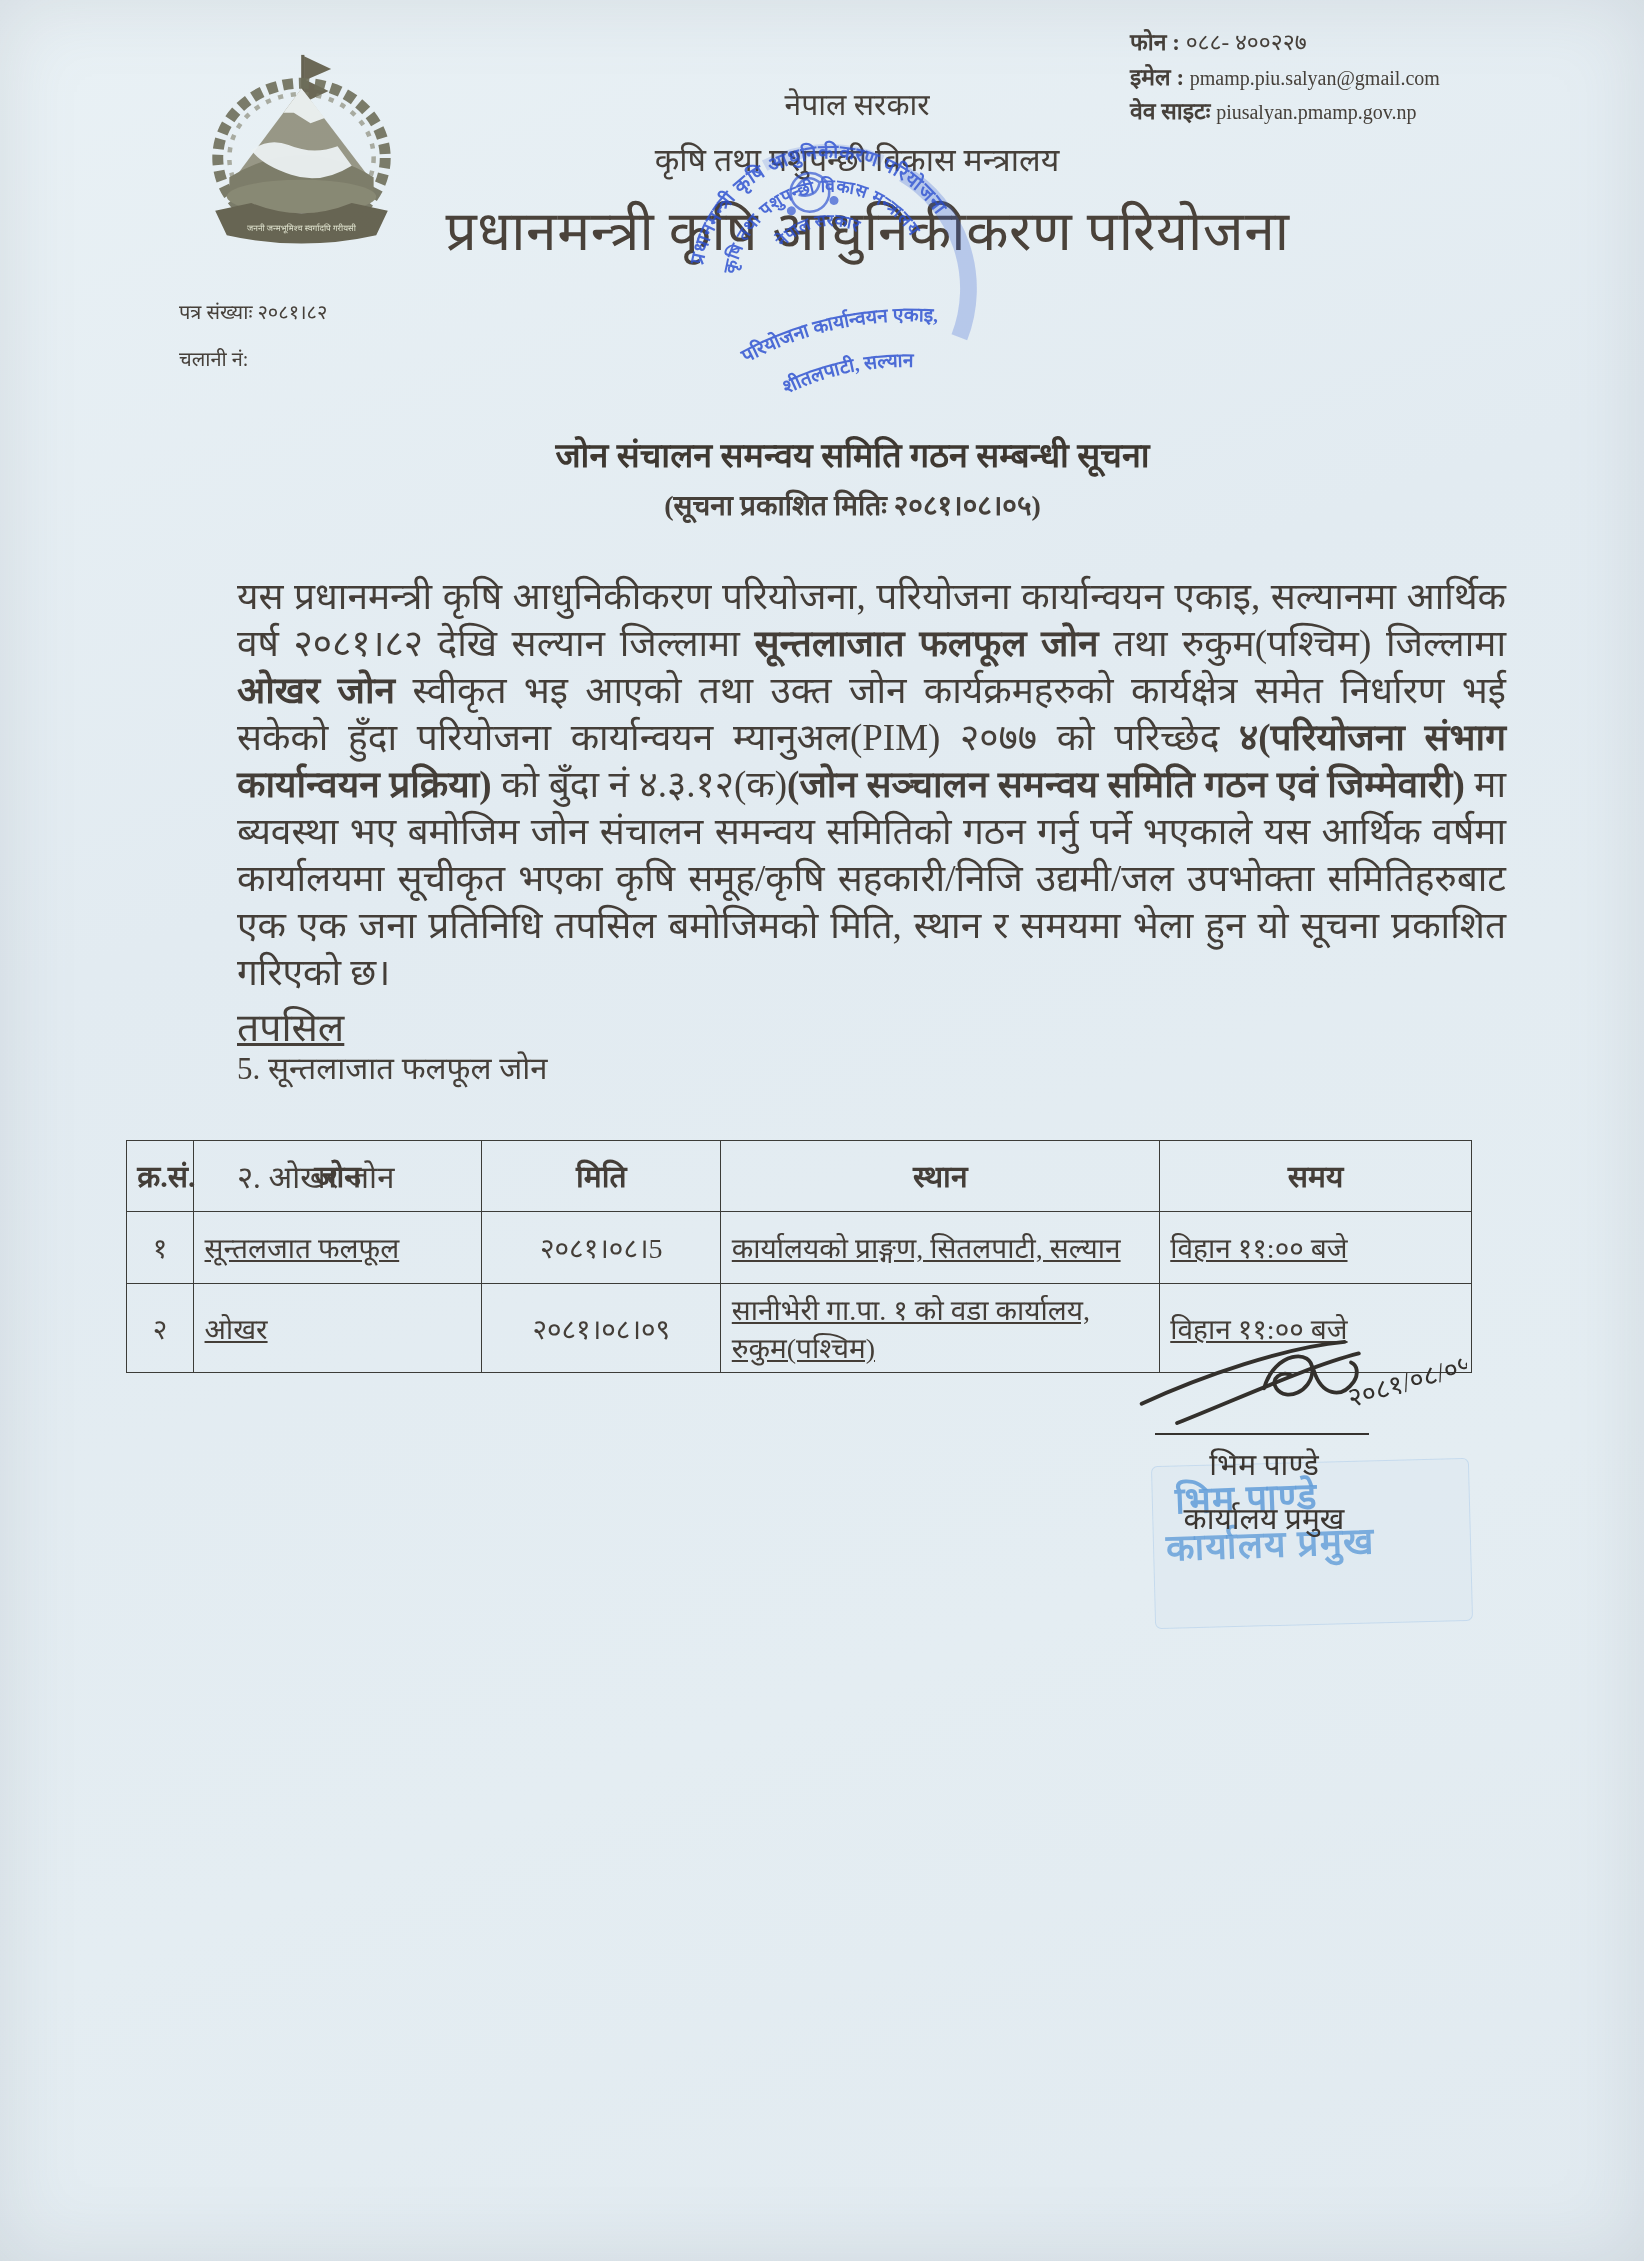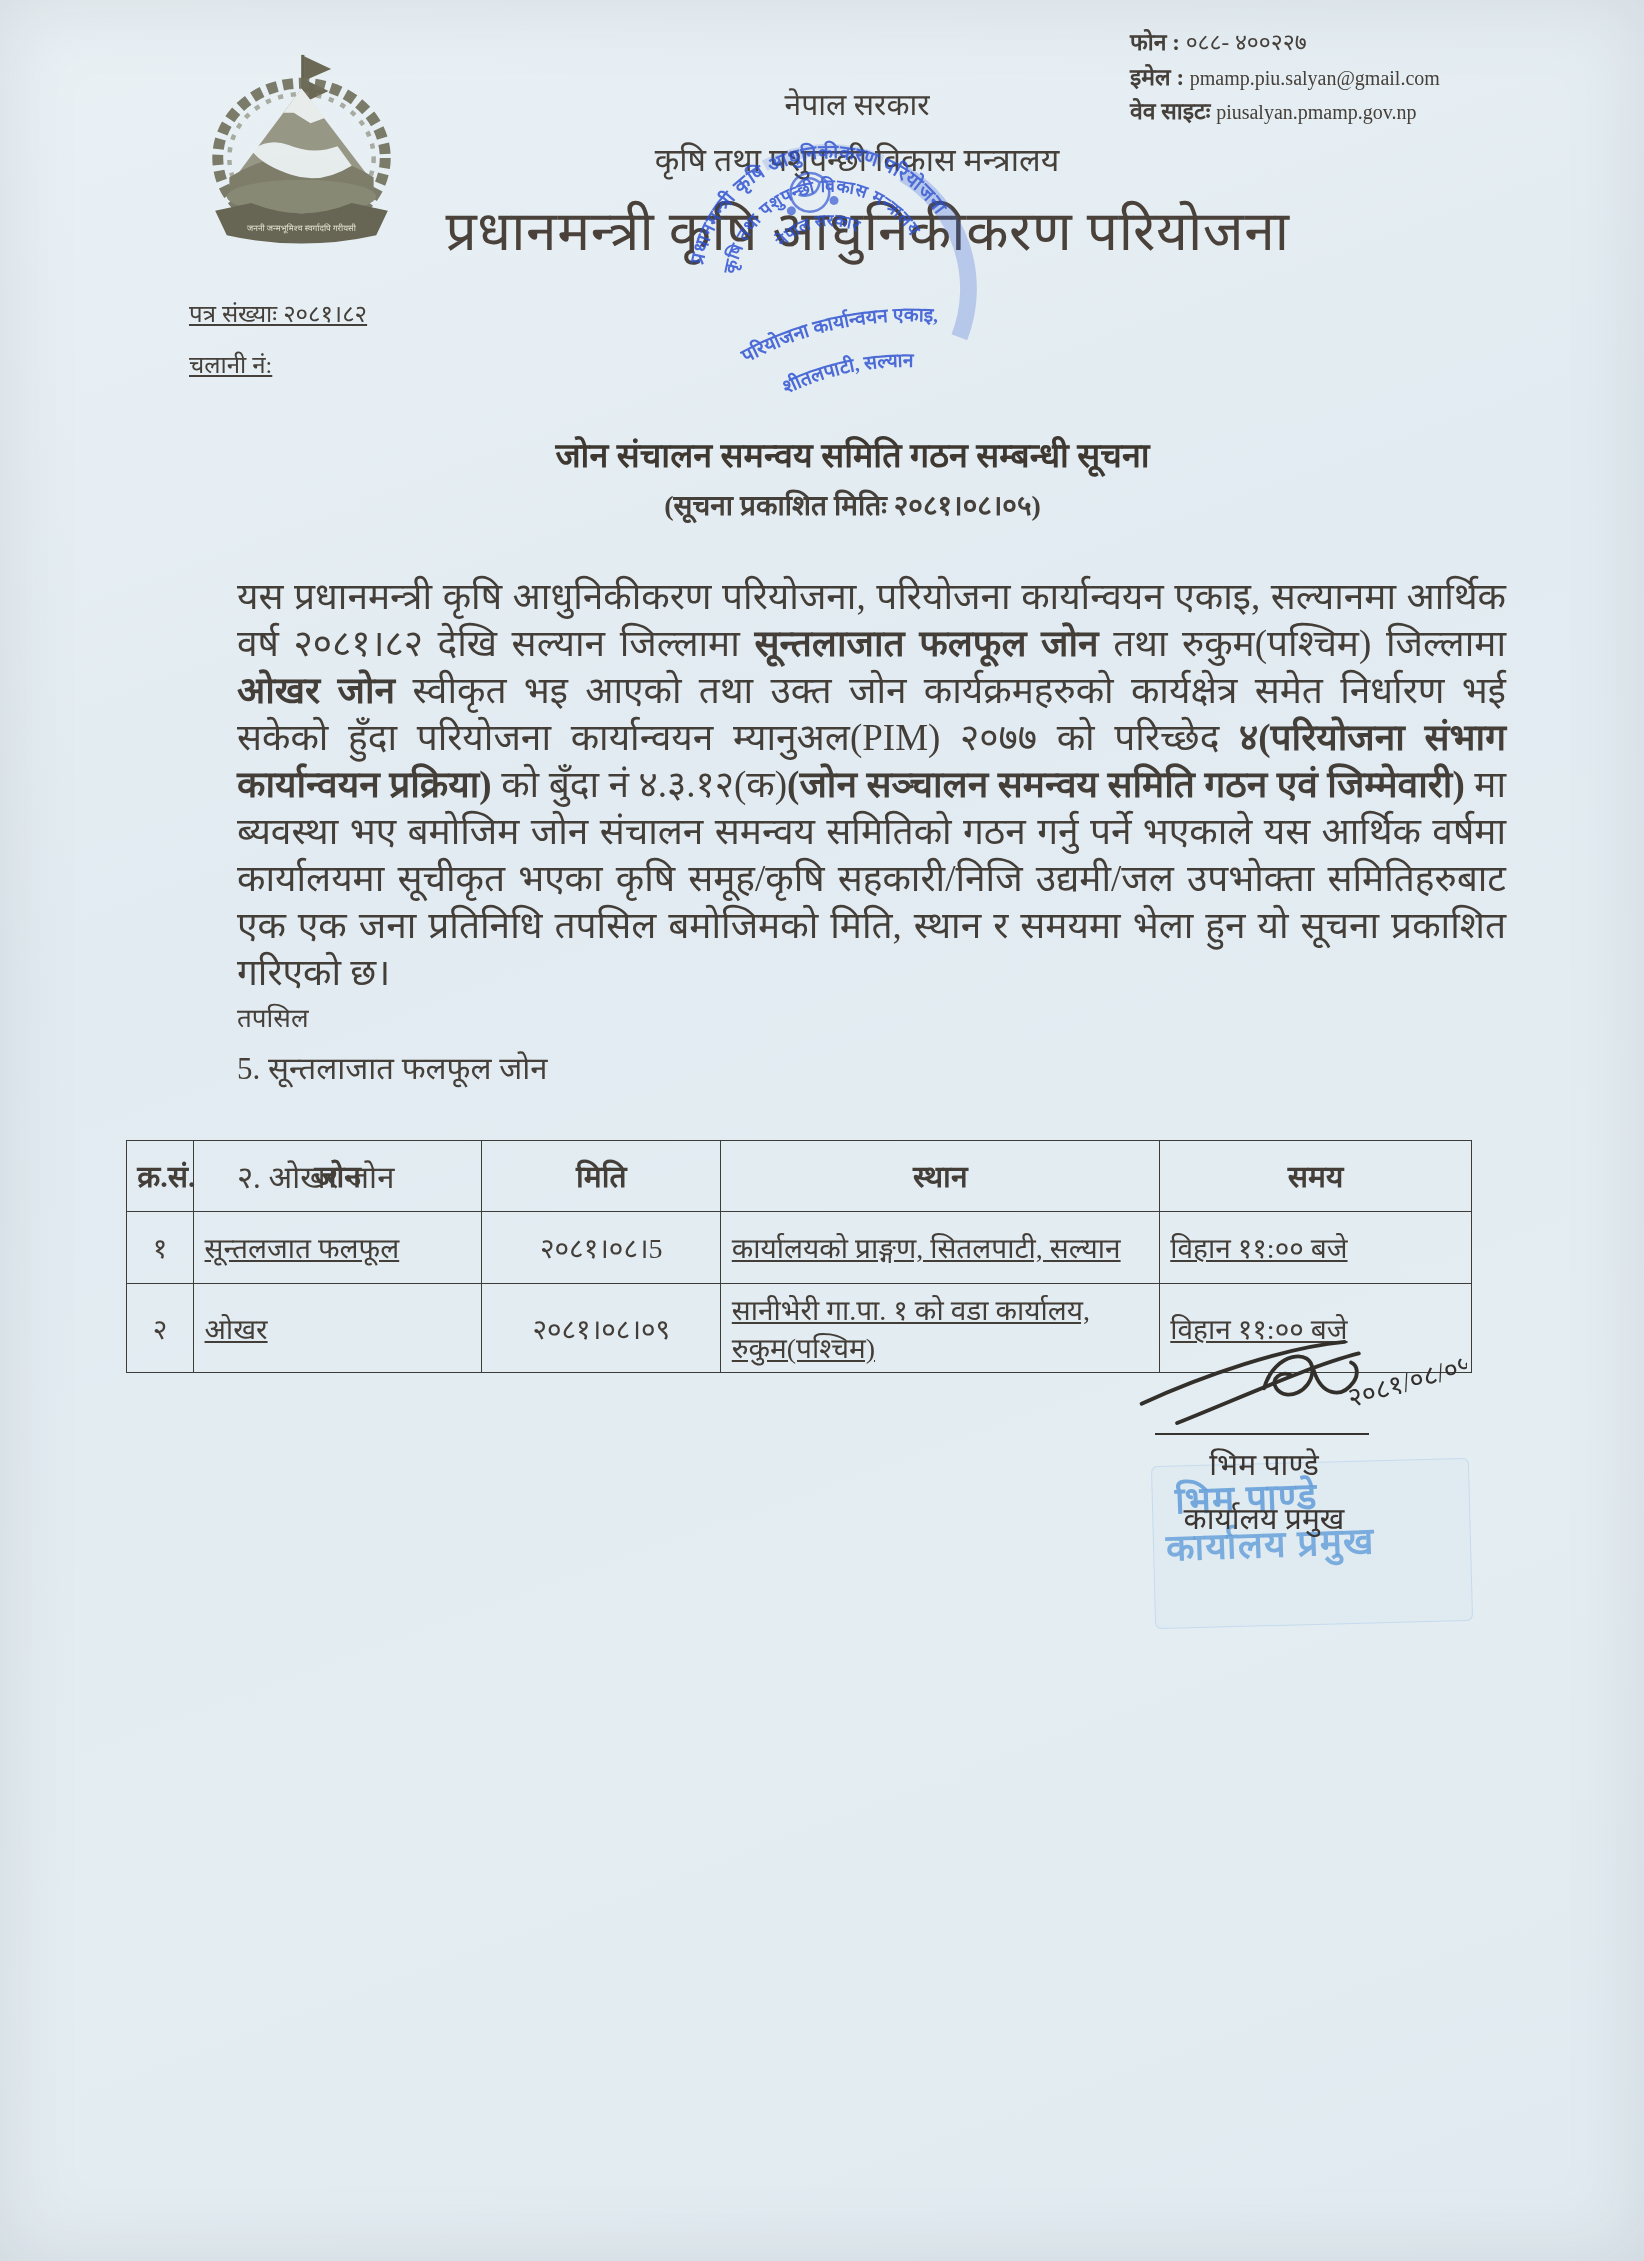--- a/index.html
+++ b/index.html
@@ -22,33 +22,33 @@
   .contact{left:1130px;top:31px;font-size:23px;line-height:1.0;}
   .contact .row{margin-bottom:11.6px;white-space:nowrap;}
   .contact .lbl{font-weight:bold;}
   .contact .val-latin{font-family:"Liberation Serif","DejaVu Serif",serif;font-size:20px;}
 
   .gov-line{left:393px;top:83px;width:928px;font-size:30px;}
   .ministry-line{left:393px;top:137px;width:928px;font-size:32px;}
   .project-line{left:213px;top:191px;width:1309px;font-size:55px;letter-spacing:0.6px;color:#4a423a;}
   .unit-line{left:393px;top:308px;width:954px;font-size:36px;}
 
-  .refblock{left:189px;top:302px;font-size:24px;line-height:1.0;text-decoration:underline;}
+  .refblock{left:179px;top:302px;font-size:20px;line-height:1.0;}
   .refblock .row{margin-bottom:27px;white-space:nowrap;}
 
   .notice-title{left:0;top:431px;width:1705px;font-size:34px;font-weight:bold;color:#3e3831;}
   .notice-pub{left:0;top:485px;width:1705px;font-size:28px;font-weight:bold;}
 
   .bodypara{
     left:237px;top:573px;width:1269px;
     font-size:37px;line-height:47px;
     text-align:justify;text-justify:inter-word;
     color:#443e38;
   }
-  .tapsil{left:237px;top:999px;font-size:26px;}
+  .tapsil{left:237px;top:999px;font-size:39px;text-decoration:underline;}
   .list-item1{left:237px;top:1046px;font-size:31px;}
   .list-item2{left:237px;top:1155px;font-size:31px;}
 
   table.sched{
     position:absolute;left:126px;top:1140px;width:1346px;
     border-collapse:collapse;font-size:28px;color:#443e38;
     table-layout:fixed;
   }
   table.sched th,table.sched td{
     border:1.3px solid #3c3c38;

